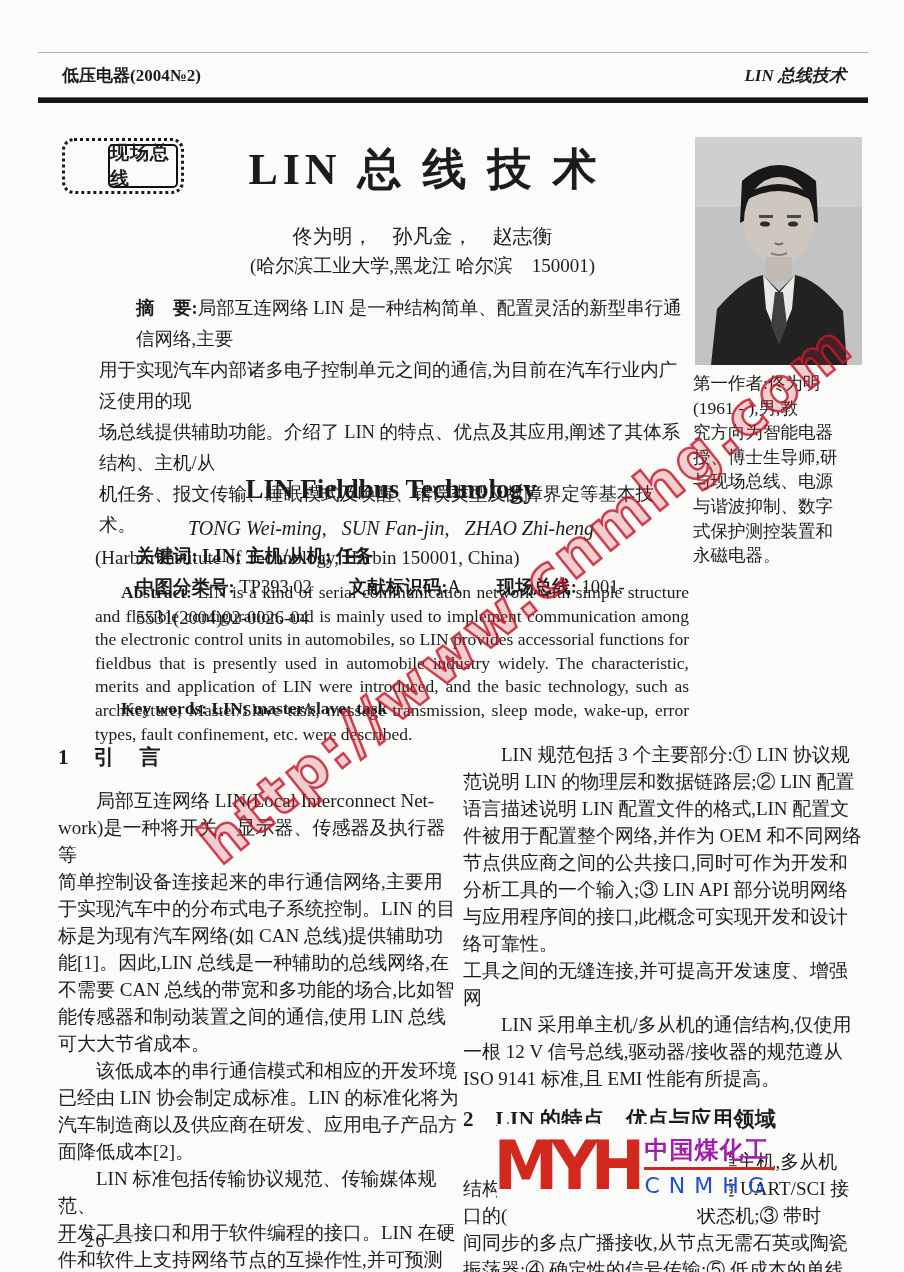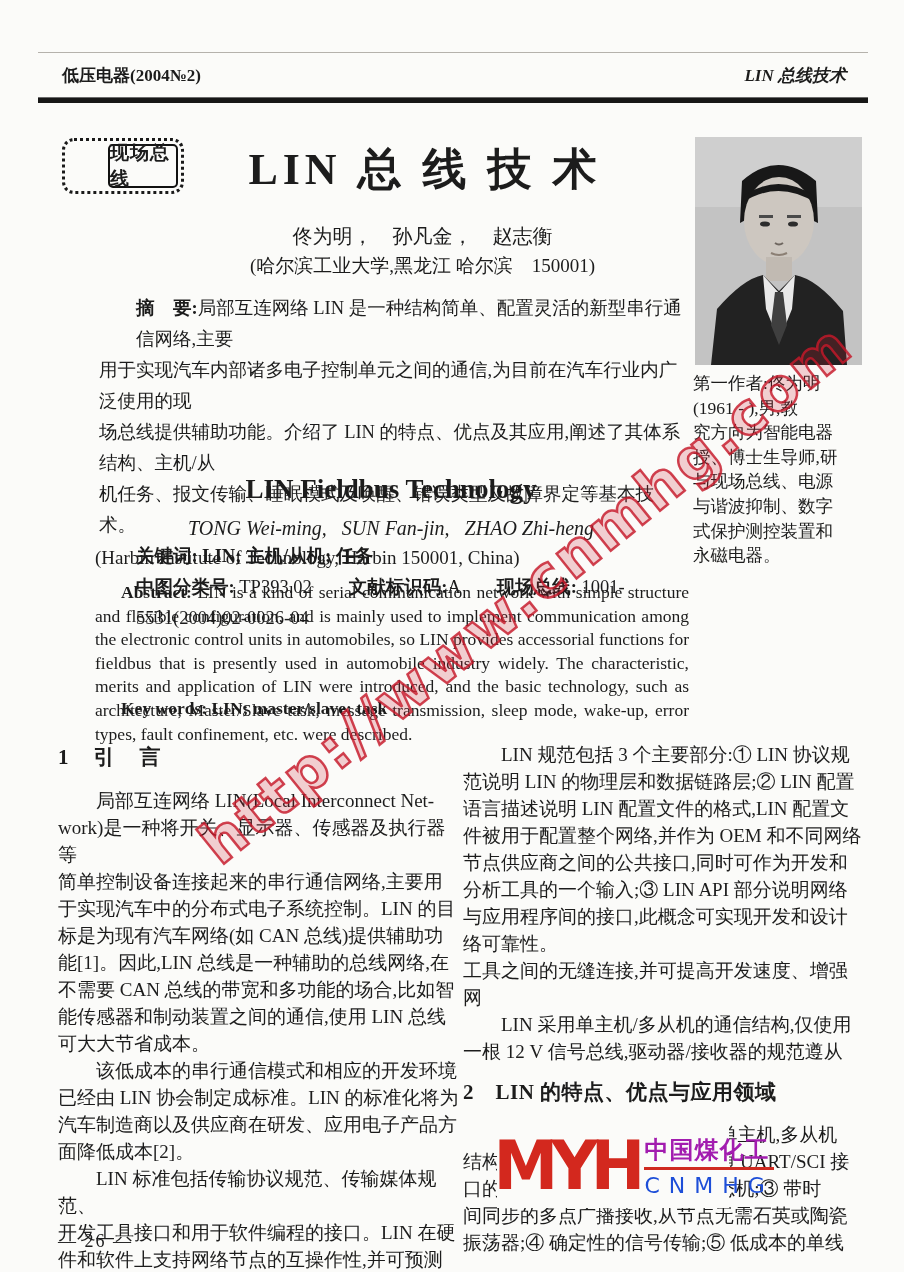--- a/index.html
+++ b/index.html
@@ -184,20 +184,21 @@
       <div class="line">范说明 LIN 的物理层和数据链路层;② LIN 配置</div>
       <div class="line">语言描述说明 LIN 配置文件的格式,LIN 配置文</div>
       <div class="line">件被用于配置整个网络,并作为 OEM 和不同网络</div>
       <div class="line">节点供应商之间的公共接口,同时可作为开发和</div>
       <div class="line">分析工具的一个输入;③ LIN API 部分说明网络</div>
       <div class="line">与应用程序间的接口,此概念可实现开发和设计</div>
       <div class="line">络可靠性。</div>
       <div class="line">工具之间的无缝连接,并可提高开发速度、增强网</div>
       <div class="line">　　LIN 采用单主机/多从机的通信结构,仅使用</div>
       <div class="line">一根 12 V 信号总线,驱动器/接收器的规范遵从</div>
+      <div class="line">ISO 9141 标准,且 EMI 性能有所提高。</div>
     </div>
   <div class="sec-h h2">2　LIN 的特点、优点与应用领域</div>
   <div class="bodylines">
       <div class="line">　　LIN 总线的技术特点为:① 单主机,多从机</div>
       <div class="line">结构(　　　　　　　　　　普通 UART/SCI 接</div>
       <div class="line">口的(　　　　　　　　　　状态机;③ 带时</div>
       <div class="line">间同步的多点广播接收,从节点无需石英或陶瓷</div>
       <div class="line">振荡器;④ 确定性的信号传输;⑤ 低成本的单线</div>
     </div>
 </div>

